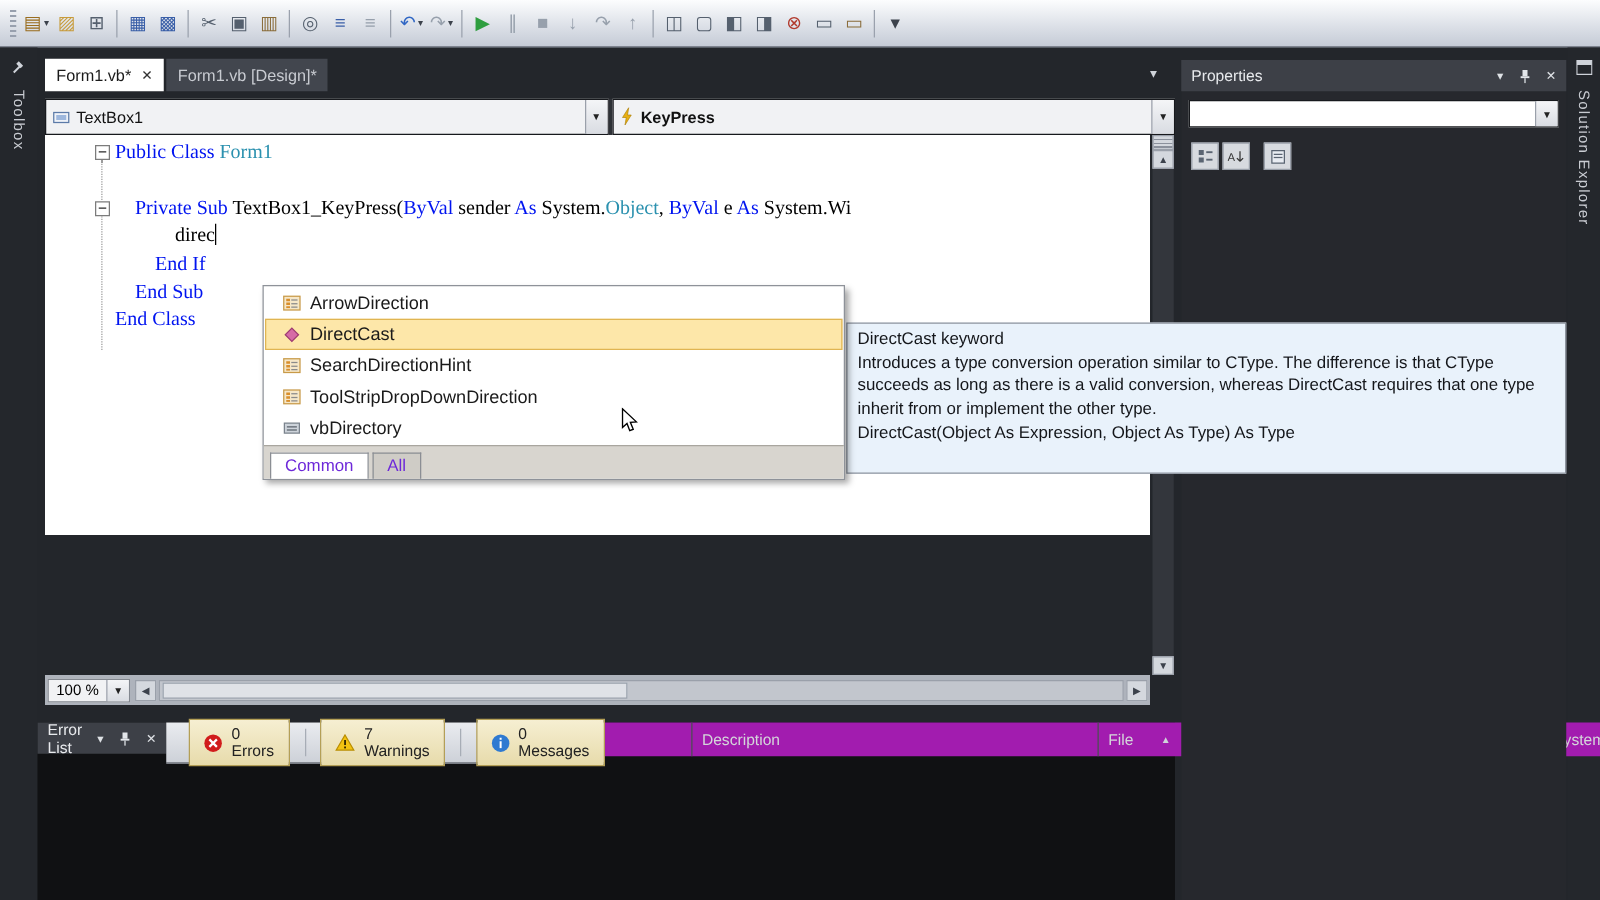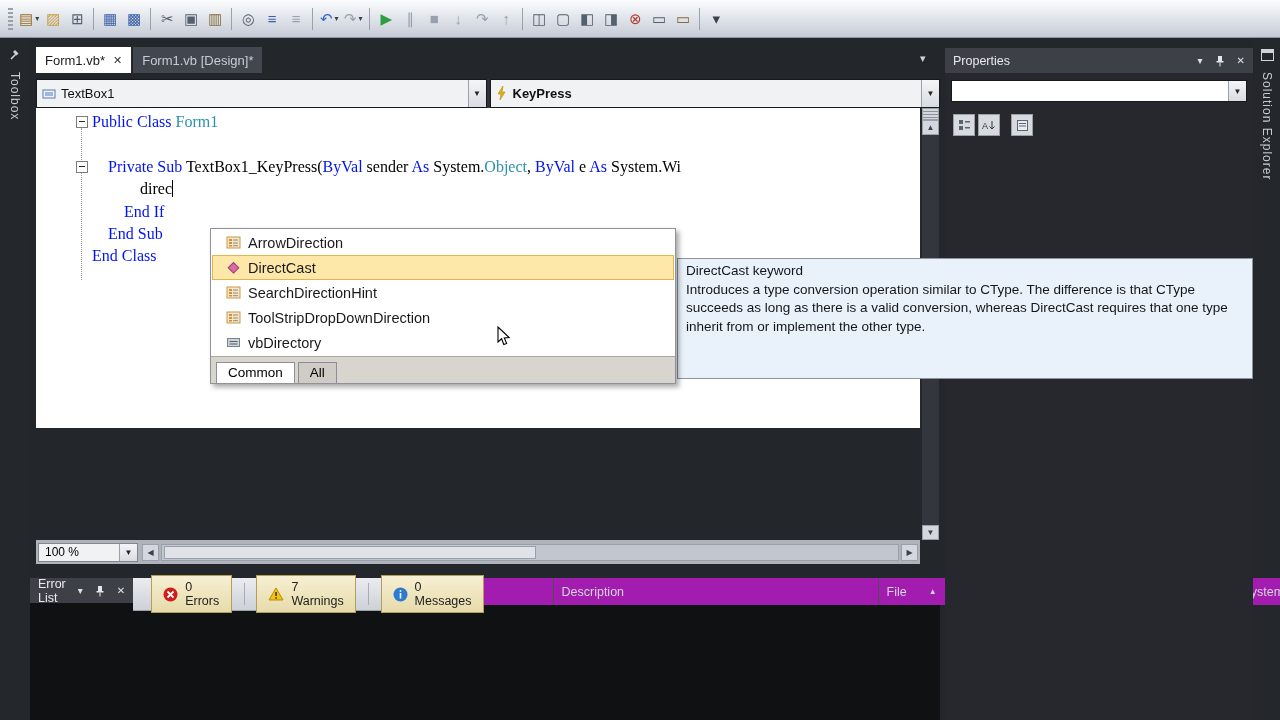--- a/index.html
+++ b/index.html
@@ -79,42 +79,42 @@
     display:flex; flex-direction:column; background:#33363c; }
   .v-split { height:12px; background:#d4d8de; border:1px solid #9aa0aa;
     background-image:repeating-linear-gradient(to bottom, #8b919c 2px 3px, rgba(0,0,0,0) 3px 5px); }
   .v-btn { height:15px; background:#d4d8de; border:1px solid #9aa0aa; font-size:8px;
     display:flex; align-items:center; justify-content:center; color:#3c424c; }
   .v-track { flex:1; }
 
   
   .hstrip { position:absolute; left:36px; top:540px; width:884px; height:24px;
     background:#aeb3bc; display:flex; align-items:center; padding:0 2px; }
-  .zoom-combo { width:100px; height:19px; background:#f1f2f4; border:1px solid #82878f;
+  .zoom-combo { width:66px; height:19px; background:#f1f2f4; border:1px solid #82878f;
     display:flex; align-items:center; font-size:12px; padding-left:6px; margin-right:4px; }
   .zoom-combo .clabel { flex:1; }
   .h-btn { width:17px; height:17px; background:#d4d8de; border:1px solid #9aa0aa; font-size:8px;
     display:flex; align-items:center; justify-content:center; color:#3c424c; }
   .h-track { flex:1; height:17px; background:#c2c6cd; border:1px solid #9aa0aa;
     position:relative; margin:0 2px; }
   .h-thumb { position:absolute; left:2px; top:1px; width:372px; height:13px;
     background:#dfe2e7; border:1px solid #98a0ab; }
 
   
   .isense { position:absolute; left:210px; top:228px; width:466px; background:#fff;
     border:1px solid #8e9299; box-shadow:3px 3px 5px rgba(0,0,0,.35); z-index:40; }
   .is-list { padding:1px; }
   .is-item { height:25px; display:flex; align-items:center; gap:7px; font-size:14.5px;
     color:#1a1a1a; padding-left:12px; border:1px solid rgba(0,0,0,0); }
   .is-item.sel { background:#fde7a9; border:1px solid #e0b552; }
   .is-icon { display:flex; width:16px; justify-content:center; }
   .is-tabs { height:27px; background:#d8d5cf; border-top:1px solid #a9a69f; display:flex;
     align-items:flex-end; padding:0 0 0 5px; gap:3px; }
   .is-tab { padding:2px 11px 3px; font-size:13.5px; border:1px solid #8b8e94; border-bottom:none;
-    background:#cfccc6; color:#000000; }
+    background:#cfccc6; color:#6d28d9; }
   .is-tab.active { background:#ffffff; }
 
   
   .tooltip { position:absolute; left:677px; top:258px; width:576px; min-height:121px;
     background:#e9f2fb; border:1px solid #8d949e; z-index:39; padding:3px 8px 5px;
     font-size:13.5px; line-height:1.38; color:#14161a; }
 
   
   .cursor { position:absolute; left:497px; top:326px; z-index:60; }
 
@@ -396,20 +396,21 @@
     </div>
   <div class="is-tabs" id="is-tabs">
       <span class="is-tab active">Common</span>
       <span class="is-tab">All</span>
     </div>
 </div>
 
 <div class="tooltip">
   <div>DirectCast keyword</div>
   <div>Introduces a type conversion operation similar to CType. The difference is that CType succeeds as long as there is a valid conversion, whereas DirectCast requires that one type inherit from or implement the other type.</div>
+  <div>DirectCast(Object As Expression, Object As Type) As Type</div>
 </div>
 
 <div class="errorlist">
   <div class="panel-title">
     <span class="pt-label">Error List</span>
     <span class="pt-btn">▾</span>
     <span class="pt-btn">
         <svg width="10" height="12">
           <rect x="3" y="1" width="4" height="5" fill="#e3e6ea"></rect>
           <rect x="1.5" y="6" width="7" height="1.5" fill="#e3e6ea"></rect>

